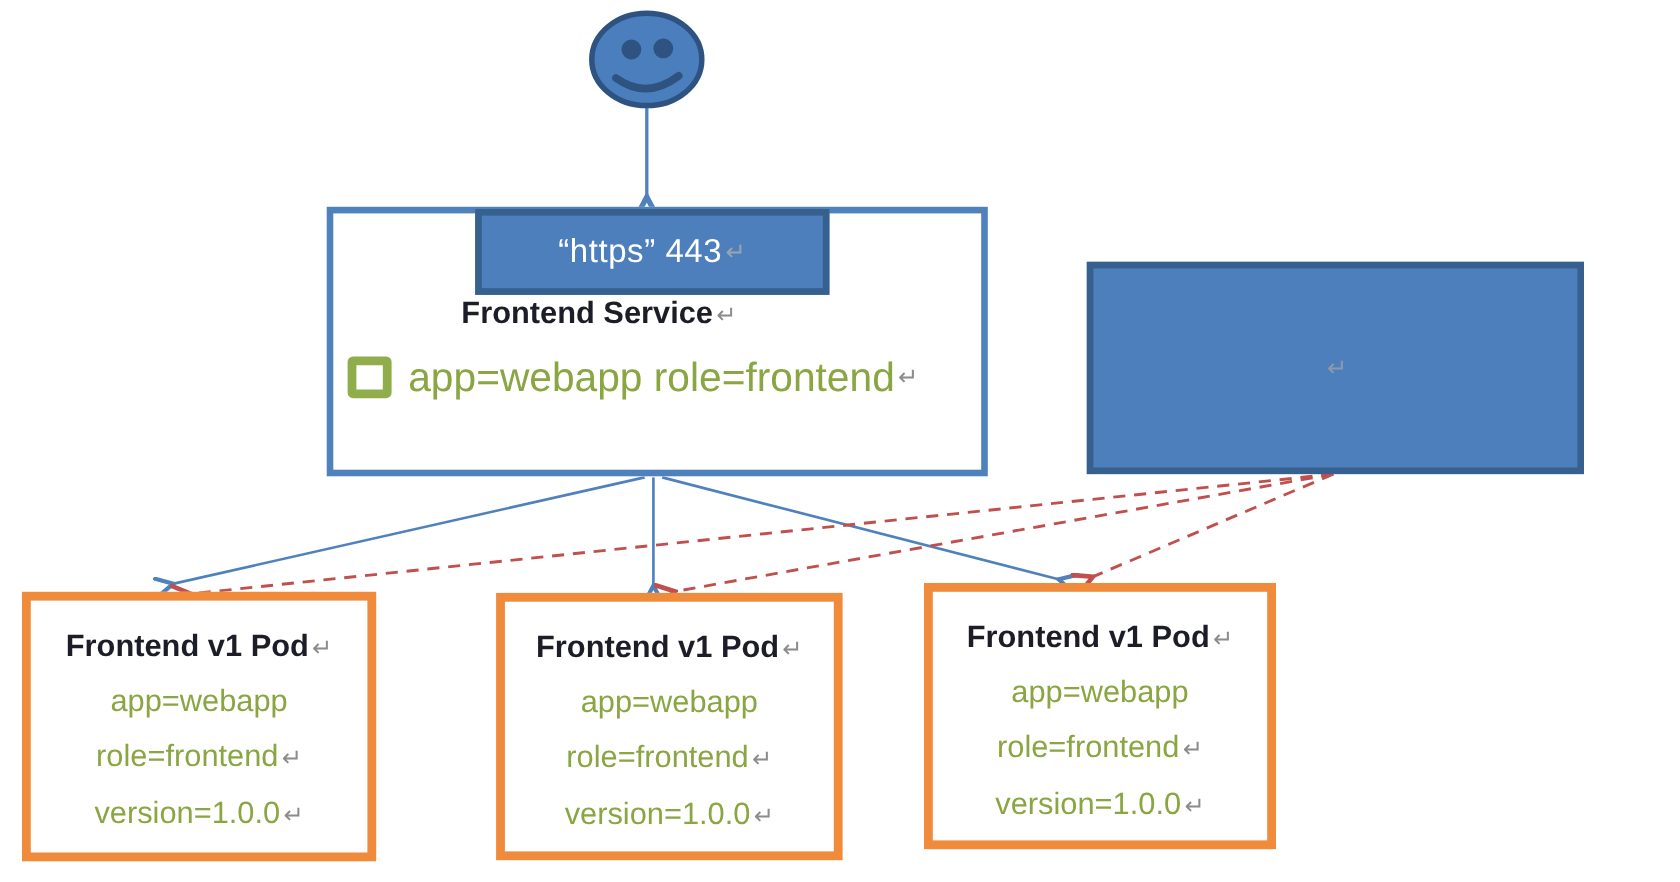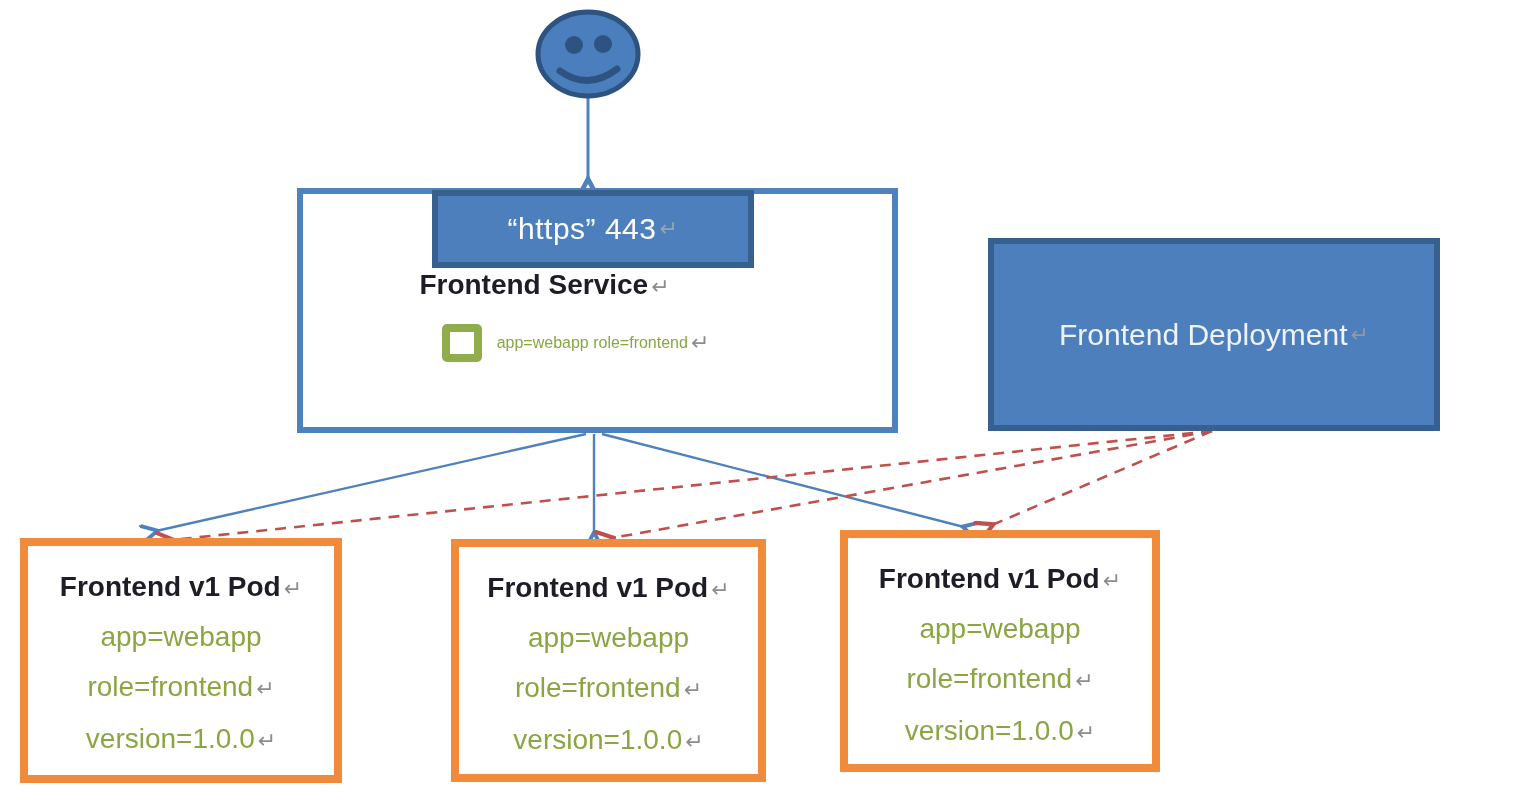--- a/index.html
+++ b/index.html
@@ -25,21 +25,21 @@
     color:#ffffff;font-size:30px;letter-spacing:.5px;z-index:3;}
 
   .svc-name{left:303px;top:269px;width:483px;text-align:center;
     font-size:28px;font-weight:bold;color:#1d1d28;z-index:3;}
 
   .selector-row{left:303px;top:318px;width:589px;height:50px;
     display:flex;align-items:center;justify-content:center;z-index:3;
     transform:translateX(-22px);}
   .checkbox{width:24px;height:22px;border:8px solid #8fae4b;border-radius:5px;
     background:#ffffff;margin-right:15px;flex:none;}
-  .selector-text{font-size:16px;color:#89a642;text-align:center;}
+  .selector-text{font-size:37px;color:#89a642;text-align:center;}
 
   
   .deploy-box{left:988px;top:238px;width:452px;height:193px;
     background:#4d7fbc;border:6px solid #36608e;
     display:flex;align-items:center;justify-content:center;
     color:#eef3fa;font-size:30px;}
 
   
   .pod{background:#ffffff;border:8px solid #ef8b3b;text-align:center;padding-top:18px;}
   .pod1{left:20px;top:538px;width:322px;height:245px;}
@@ -97,21 +97,20 @@
     <span>Frontend Service</span><span class="ret">↵</span>
   </div>
 
   <div class="abs selector-row">
     <span class="checkbox"></span>
     <span class="selector-text">app=webapp role=frontend</span>
       <span class="ret">↵</span>
   </div>
 
   <div class="abs deploy-box">
-    <span>Frontend Deployment</span>
       <span class="ret">↵</span>
   </div>
 
   <div class="abs pod pod1">
     <div class="pod-title"><span>Frontend v1 Pod</span><span class="ret">↵</span></div>
     <div class="pod-line"><span>app=webapp</span></div>
     <div class="pod-line"><span>role=frontend</span><span class="ret">↵</span></div>
     <div class="pod-line"><span>version=1.0.0</span><span class="ret">↵</span></div>
   </div>
 

